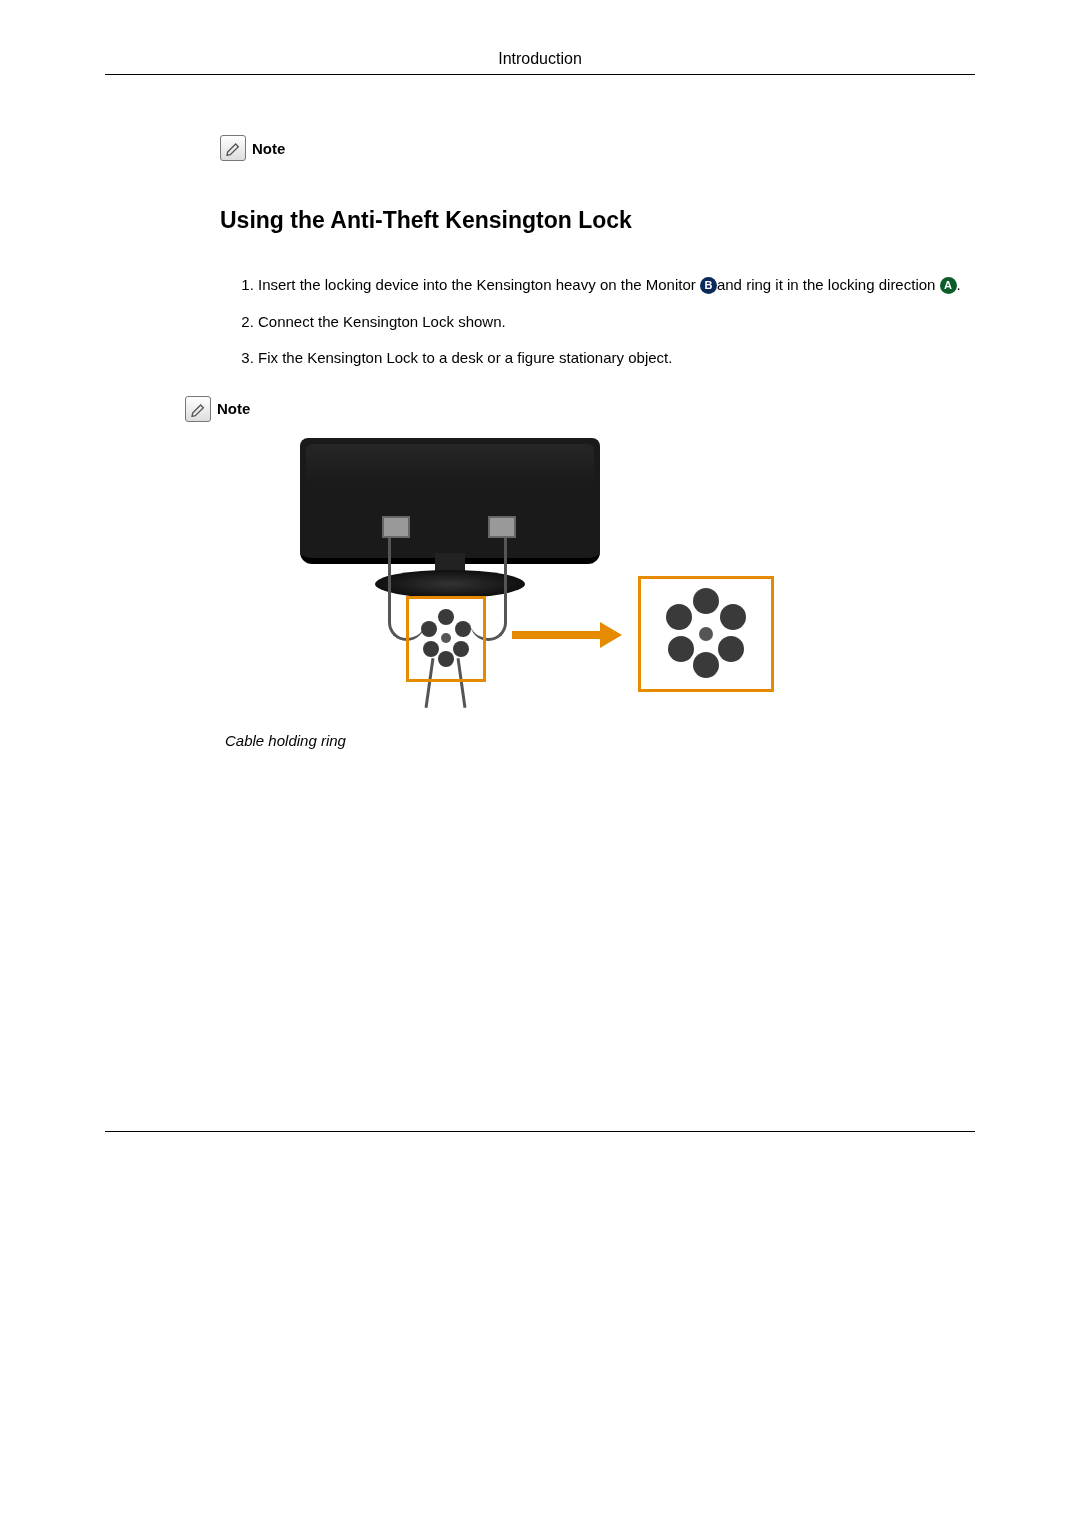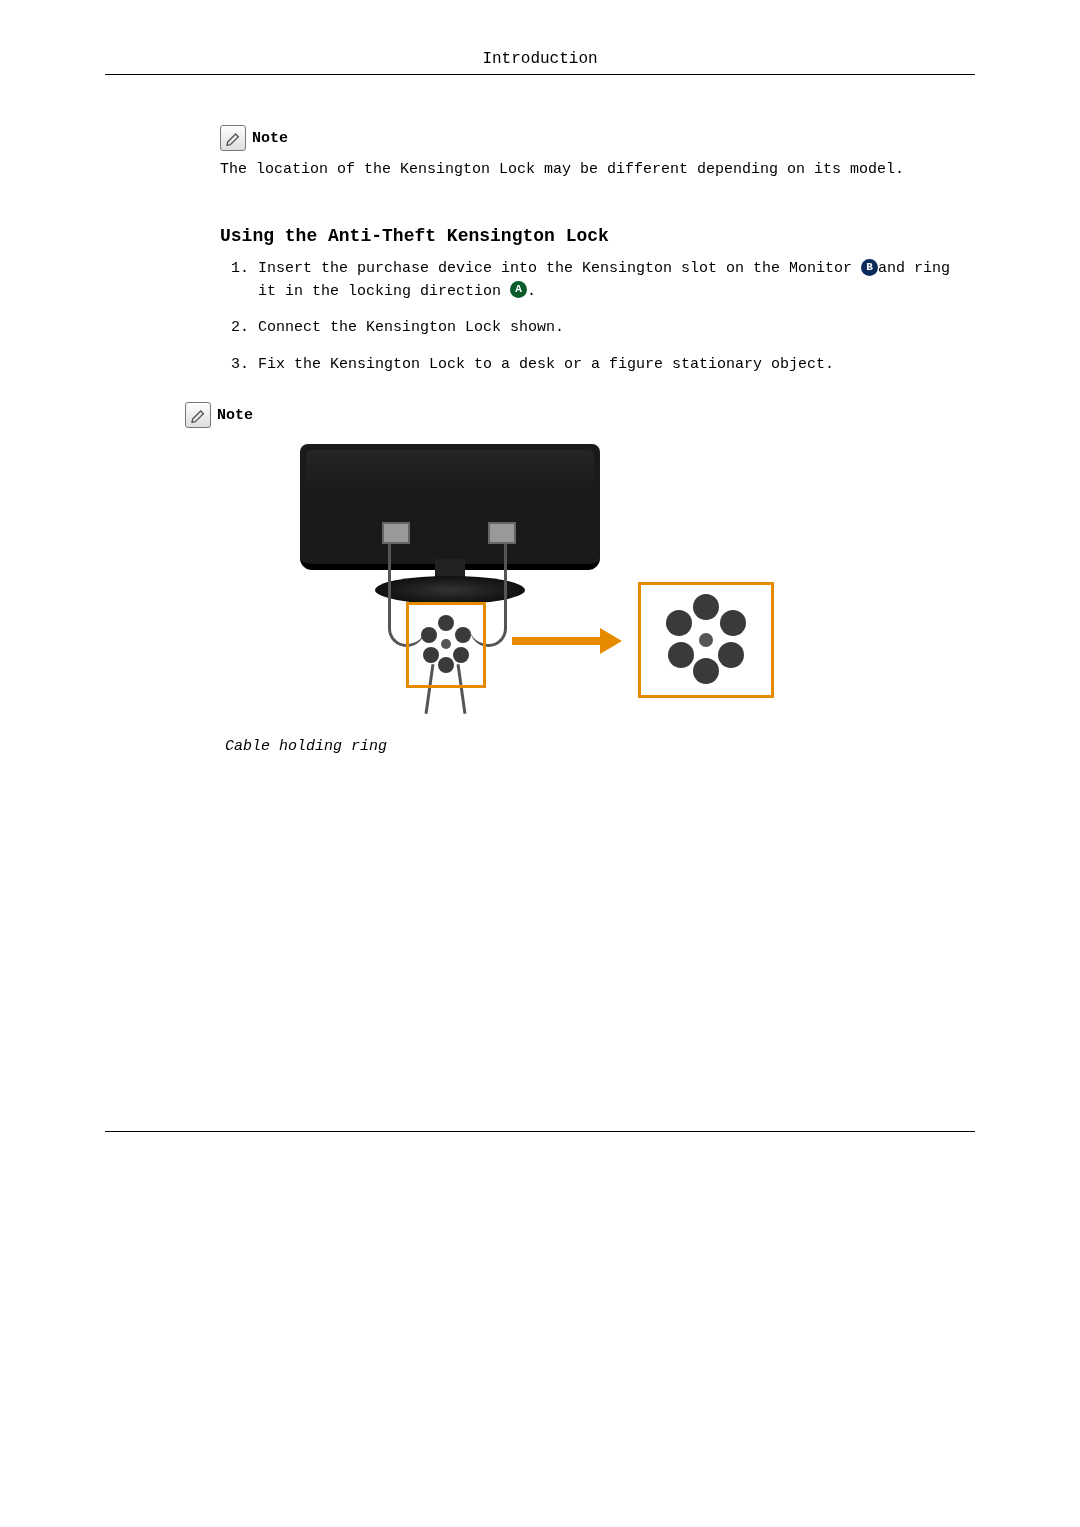--- a/index.html
+++ b/index.html
@@ -9,57 +9,56 @@
     font-size: 15px;
     color: #000;
     background: #fff;
   }
   .page {
     width: 1080px;
     height: 1232px;
     box-sizing: border-box;
     padding: 50px 105px 40px 105px;
     position: relative;
-    font-family: Liberation Mono, monospace;
   }
   .header-title {
     text-align: center;
     font-size: 16px;
     padding-bottom: 6px;
     border-bottom: 1px solid #000;
   }
   .content {
     padding-top: 44px;
   }
   .indent1 { margin-left: 115px; }
   .para { line-height: 1.4; margin-bottom: 4px; }
   .note-row {
     display: flex;
     align-items: center;
     gap: 6px;
-    margin-top: 6px;
+    margin-top: 16px;
     margin-bottom: 8px;
   }
   .note-icon {
     width: 24px;
     height: 24px;
     border: 1px solid #777;
     border-radius: 3px;
     background: linear-gradient(180deg,#fff,#ddd);
     display: flex;
     align-items: center;
     justify-content: center;
   }
   .note-icon svg { width: 16px; height: 16px; }
   .note-label { font-weight: bold; }
   .subheading {
     font-weight: bold;
-    font-size: 18px;
+    font-size: 23px;
     margin-top: 46px;
-    margin-bottom: 12px;
+    margin-bottom: 40px;
   }
   ol.steps {
     margin: 0 0 0 115px;
     padding-left: 38px;
   }
   ol.steps li {
     margin-bottom: 14px;
     line-height: 1.5;
   }
   .inline-badge {
@@ -236,28 +235,27 @@
 
     <div class="indent1">
       <div class="note-row">
         <span class="note-icon">
           <svg viewBox="0 0 24 24">
               <path d="M4 18 L16 6 L20 10 L8 22 L3 23 L4 18 Z" fill="none" stroke="#555" stroke-width="2"></path>
             </svg>
         </span>
         <span class="note-label">Note</span>
       </div>
-      <div class="para">The location of the Kensington Lock may be different depending on its model.</div>
 
       <div class="subheading">Using the Anti-Theft Kensington Lock</div>
     </div>
 
     <ol class="steps">
       <li>
-        <span>Insert the purchase device into the Kensington slot on the Monitor </span><span class="inline-badge badge-b">B</span><span>and ring it in the locking direction </span><span class="inline-badge badge-a">A</span><span>.</span>
+        <span>Insert the locking device into the Kensington heavy on the Monitor </span><span class="inline-badge badge-b">B</span><span>and ring it in the locking direction </span><span class="inline-badge badge-a">A</span><span>.</span>
       </li>
       <li>Connect the Kensington Lock shown.</li>
       <li>Fix the Kensington Lock to a desk or a figure stationary object.</li>
     </ol>
 
     <div class="note-block2">
       <div class="note-row">
         <span class="note-icon">
           <svg viewBox="0 0 24 24">
               <path d="M4 18 L16 6 L20 10 L8 22 L3 23 L4 18 Z" fill="none" stroke="#555" stroke-width="2"></path>

